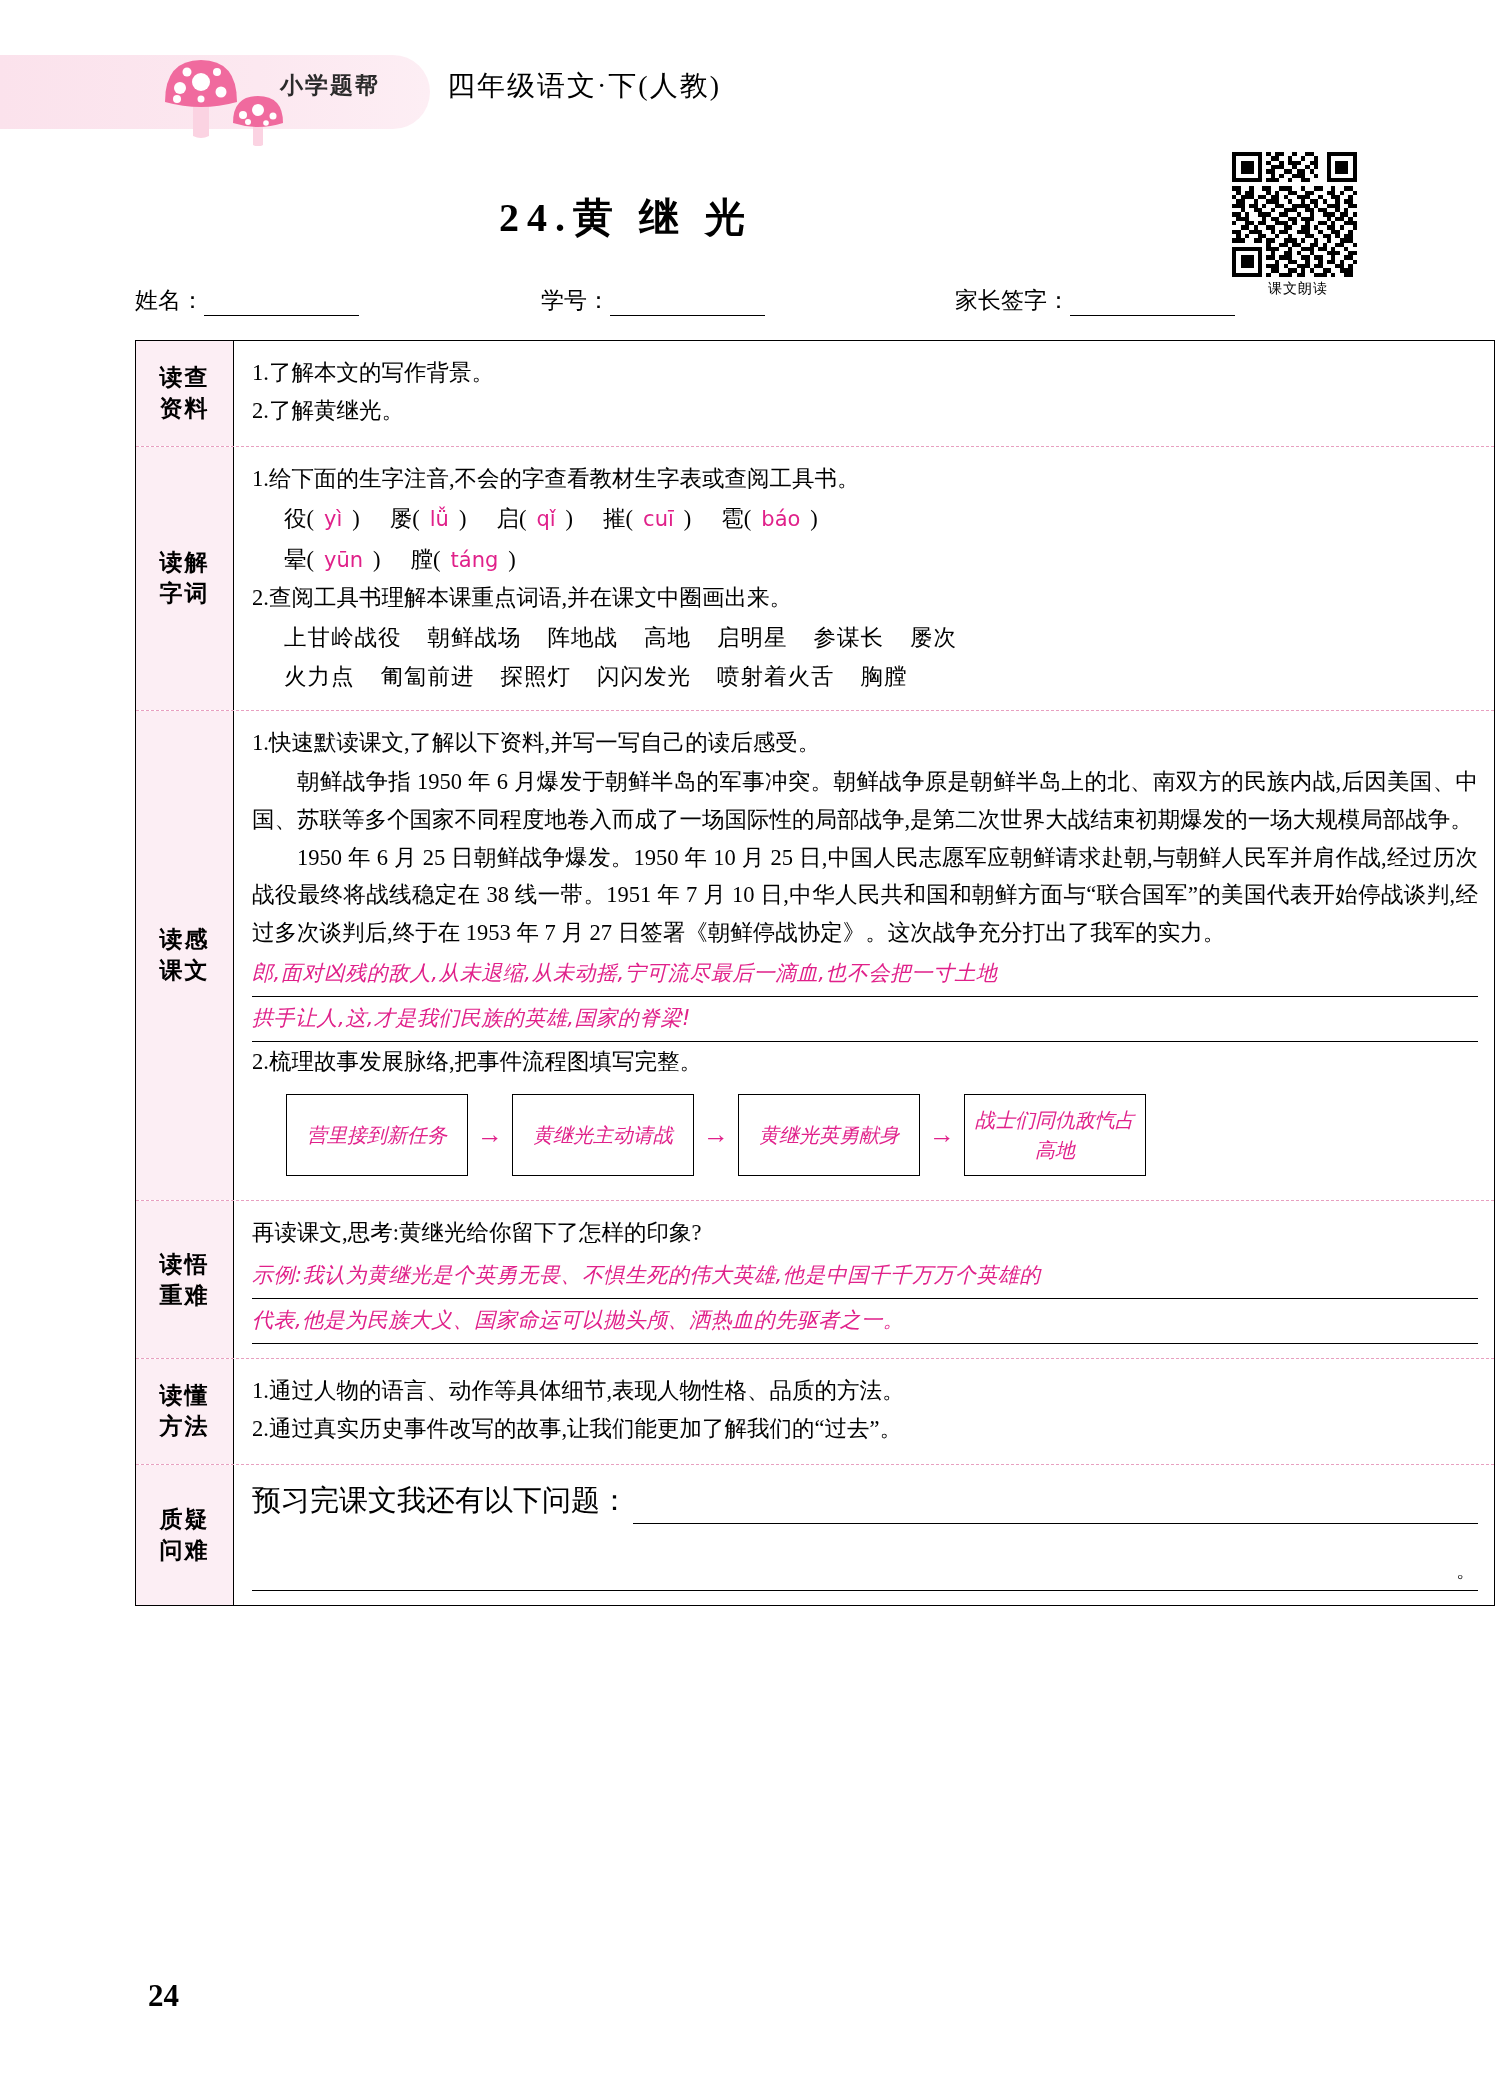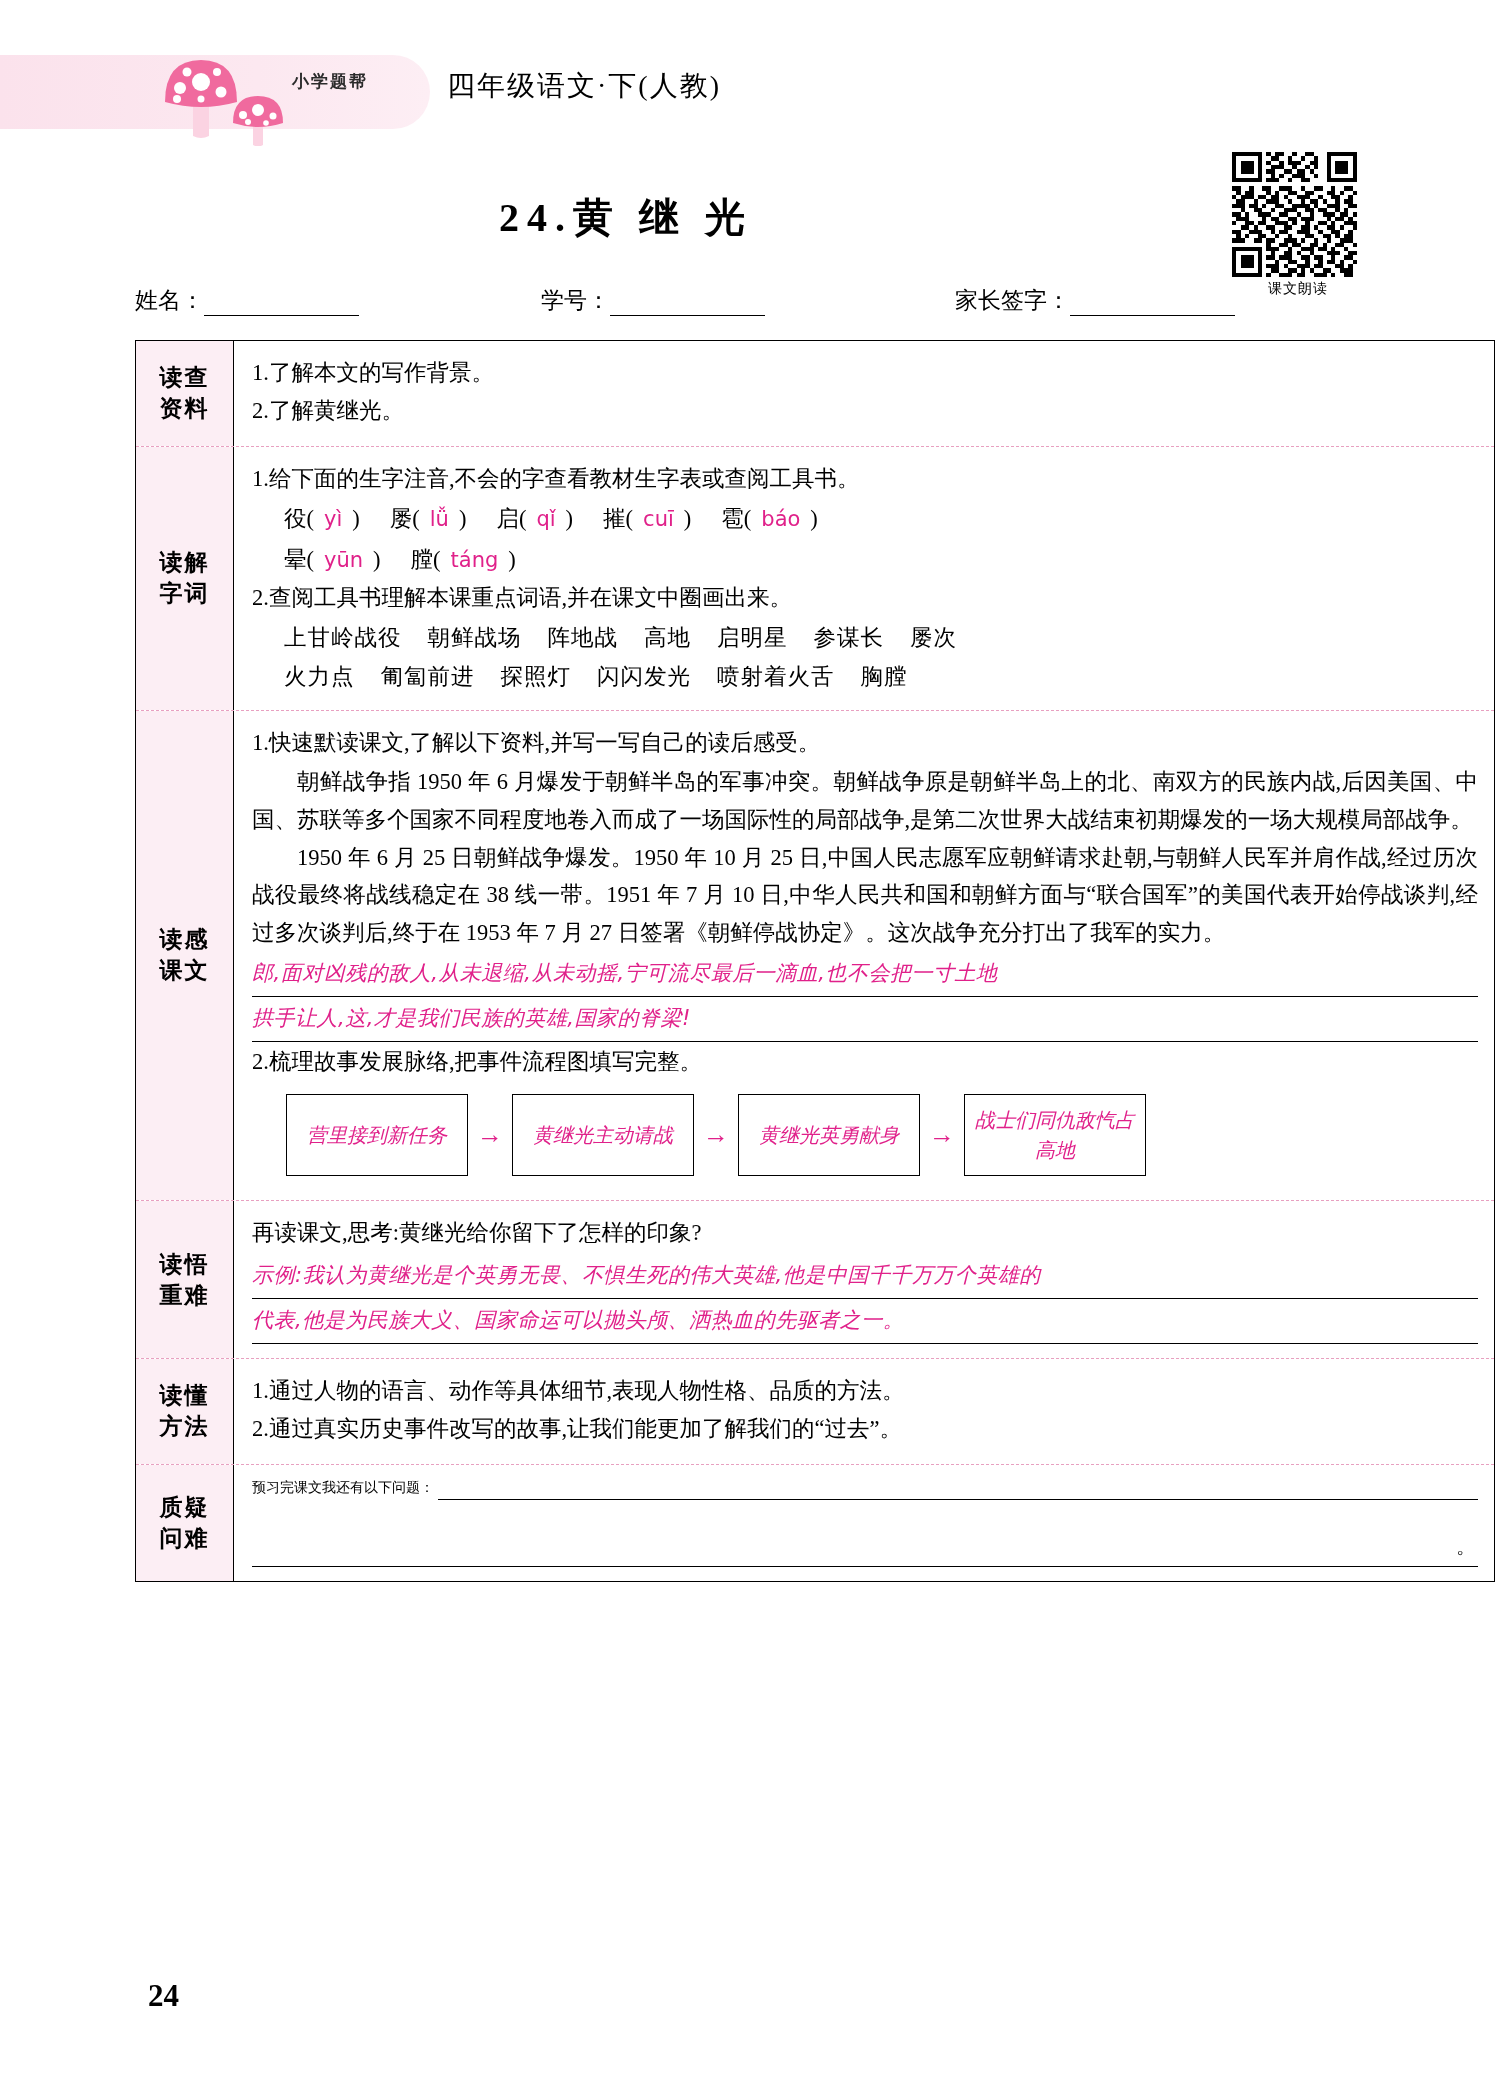--- a/index.html
+++ b/index.html
@@ -25,25 +25,24 @@
     height: 74px;
     background: linear-gradient(90deg, #fbe2ec 0%, #fce8f0 60%, #fdeef4 100%);
     border-top-right-radius: 40px;
     border-bottom-right-radius: 40px;
   }
   .brand-text {
     position: absolute;
     left: 280px;
     top: 70px;
     font-family: "Liberation Sans", "DejaVu Sans", sans-serif;
-    font-size: 17px;
+    font-size: 23px;
     font-weight: bold;
     color: #2b2b2b;
     letter-spacing: 2px;
-    margin-left: 12px;
   }
   .mushroom-big {
     position: absolute;
     left: 163px;
     top: 52px;
     width: 76px;
     height: 86px;
   }
   .mushroom-small {
     position: absolute;
@@ -219,21 +218,21 @@
   .flow-arrow {
     display: flex;
     align-items: center;
     justify-content: center;
     width: 44px;
     color: #e0218a;
     font-size: 26px;
   }
 
   
-  .q-line { display: flex; align-items: flex-end; font-size: 14px; }
+  .q-line { display: flex; align-items: flex-end; font-size: 29px; }
   .q-blank {
     flex: 1;
     border-bottom: 1.6px solid #000;
     height: 22px;
     margin-left: 4px;
   }
   .q-blank2 {
     border-bottom: 1.6px solid #000;
     height: 22px;
     margin-top: 44px;

